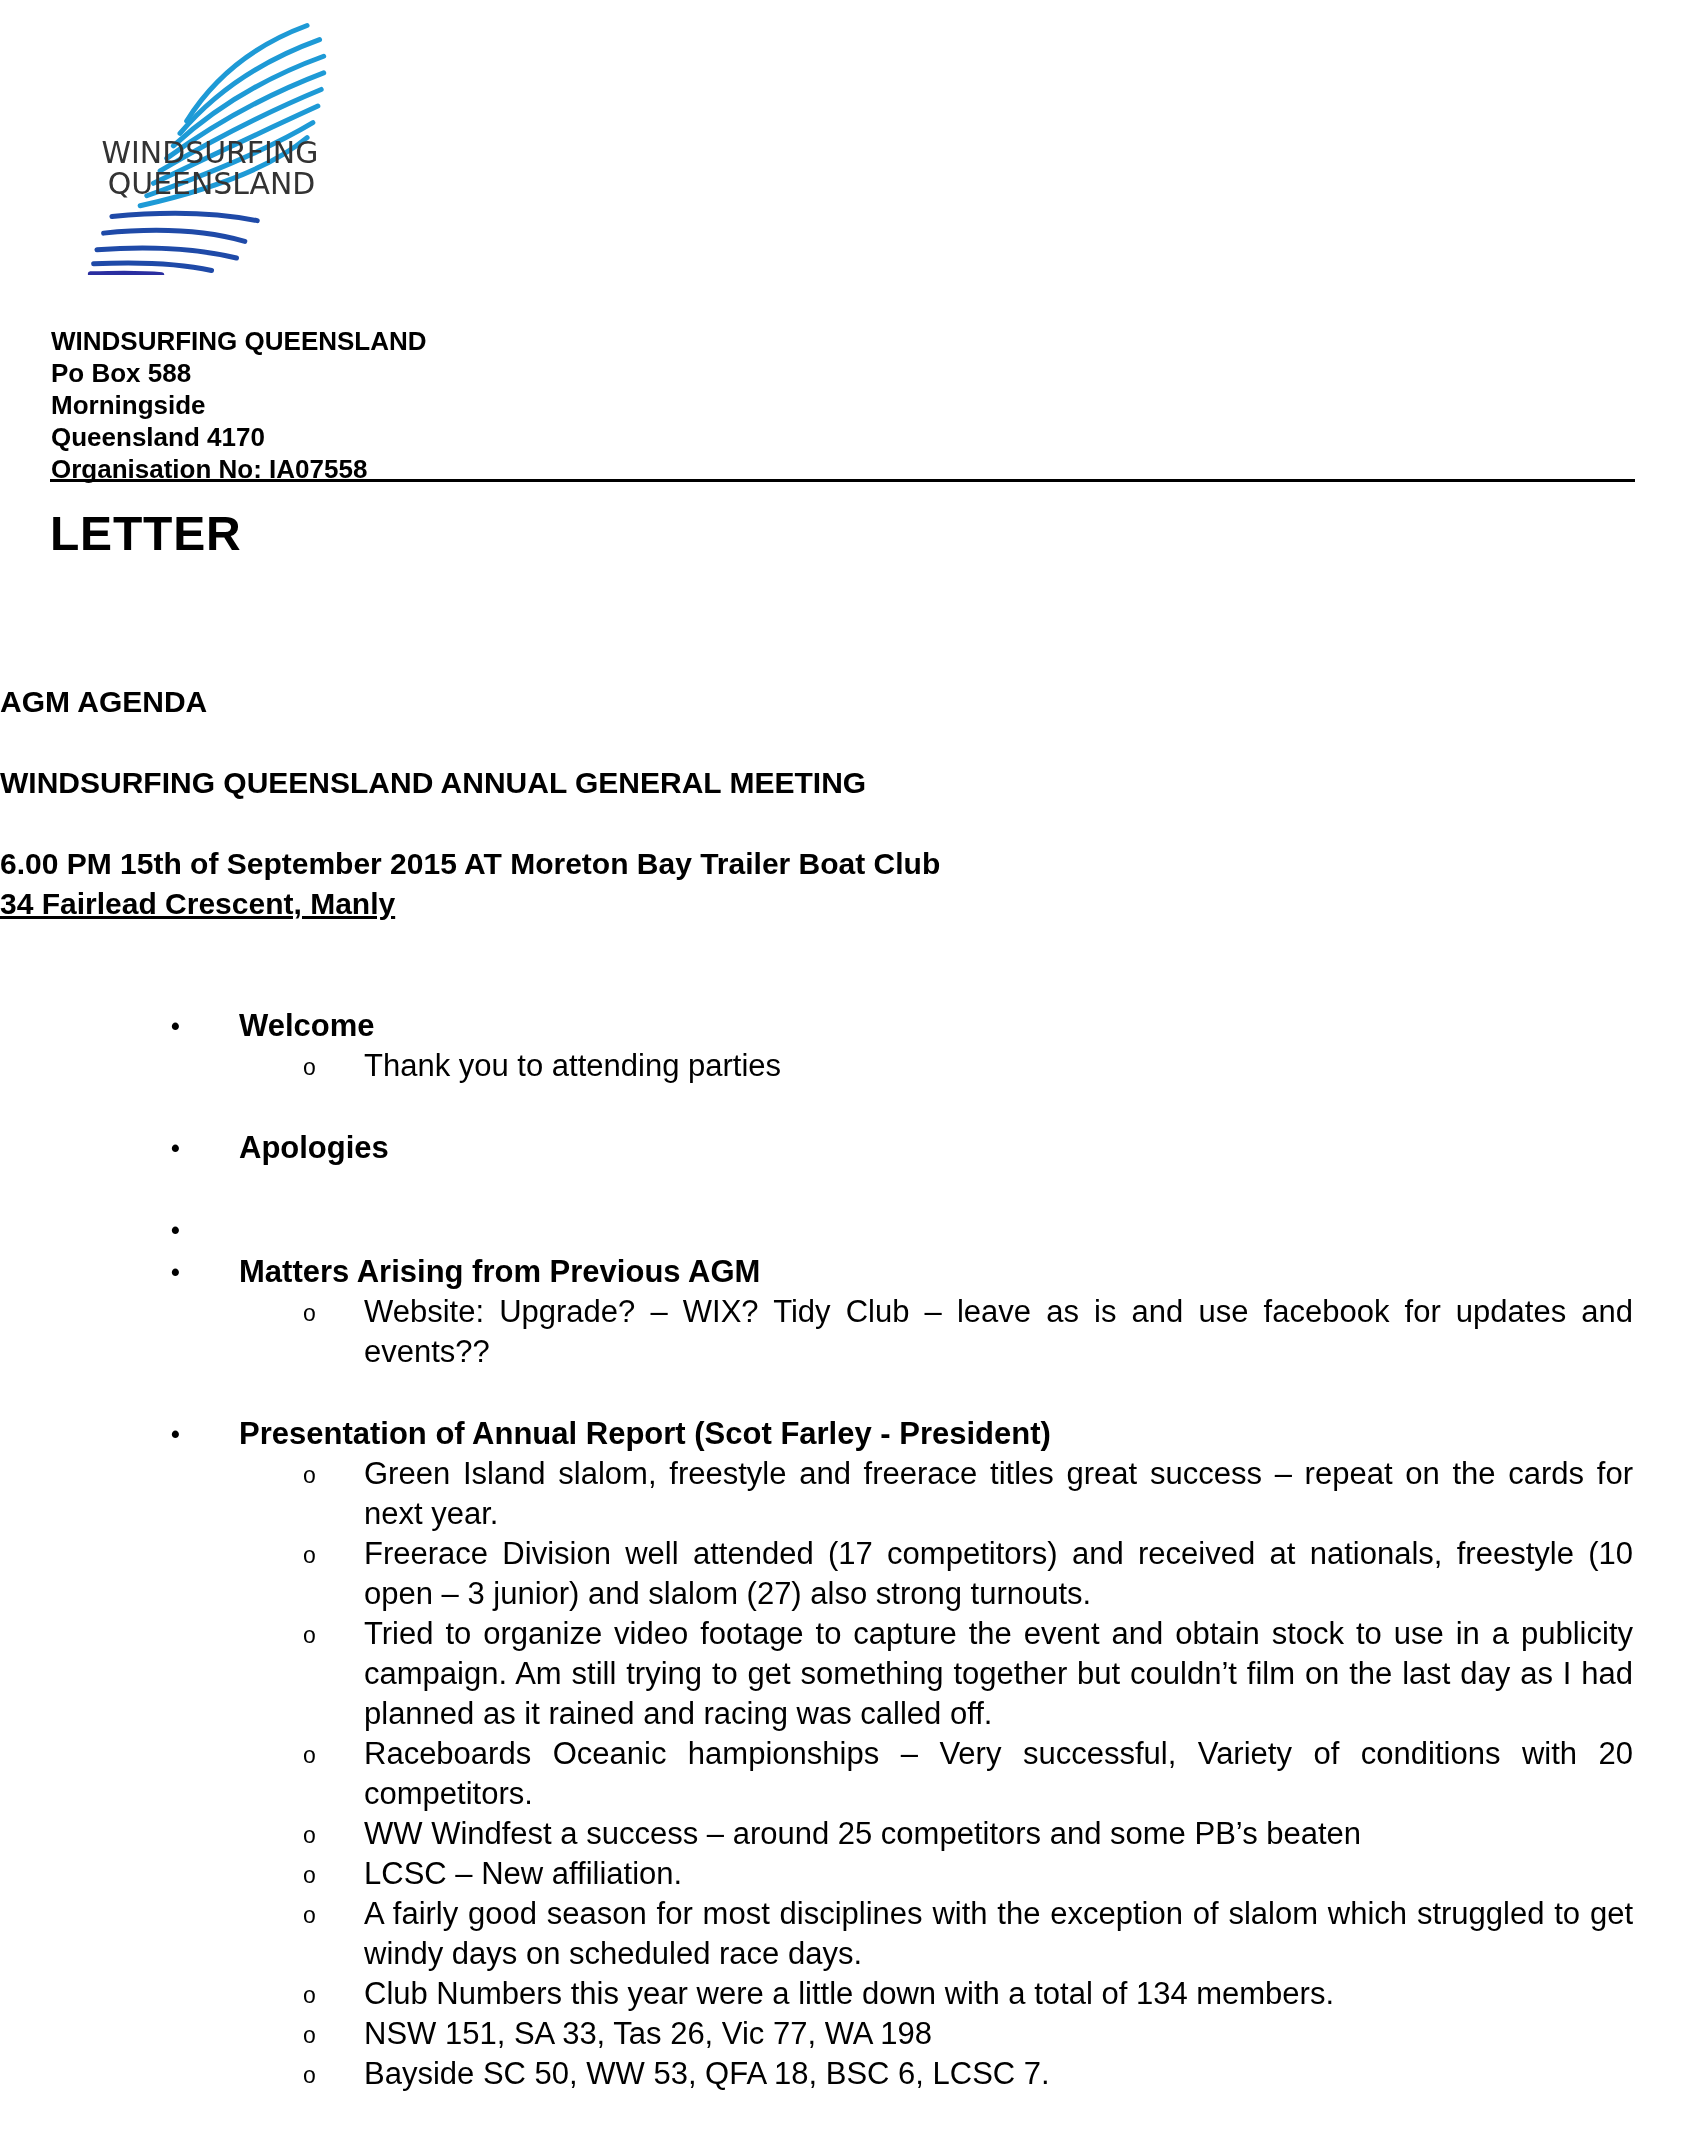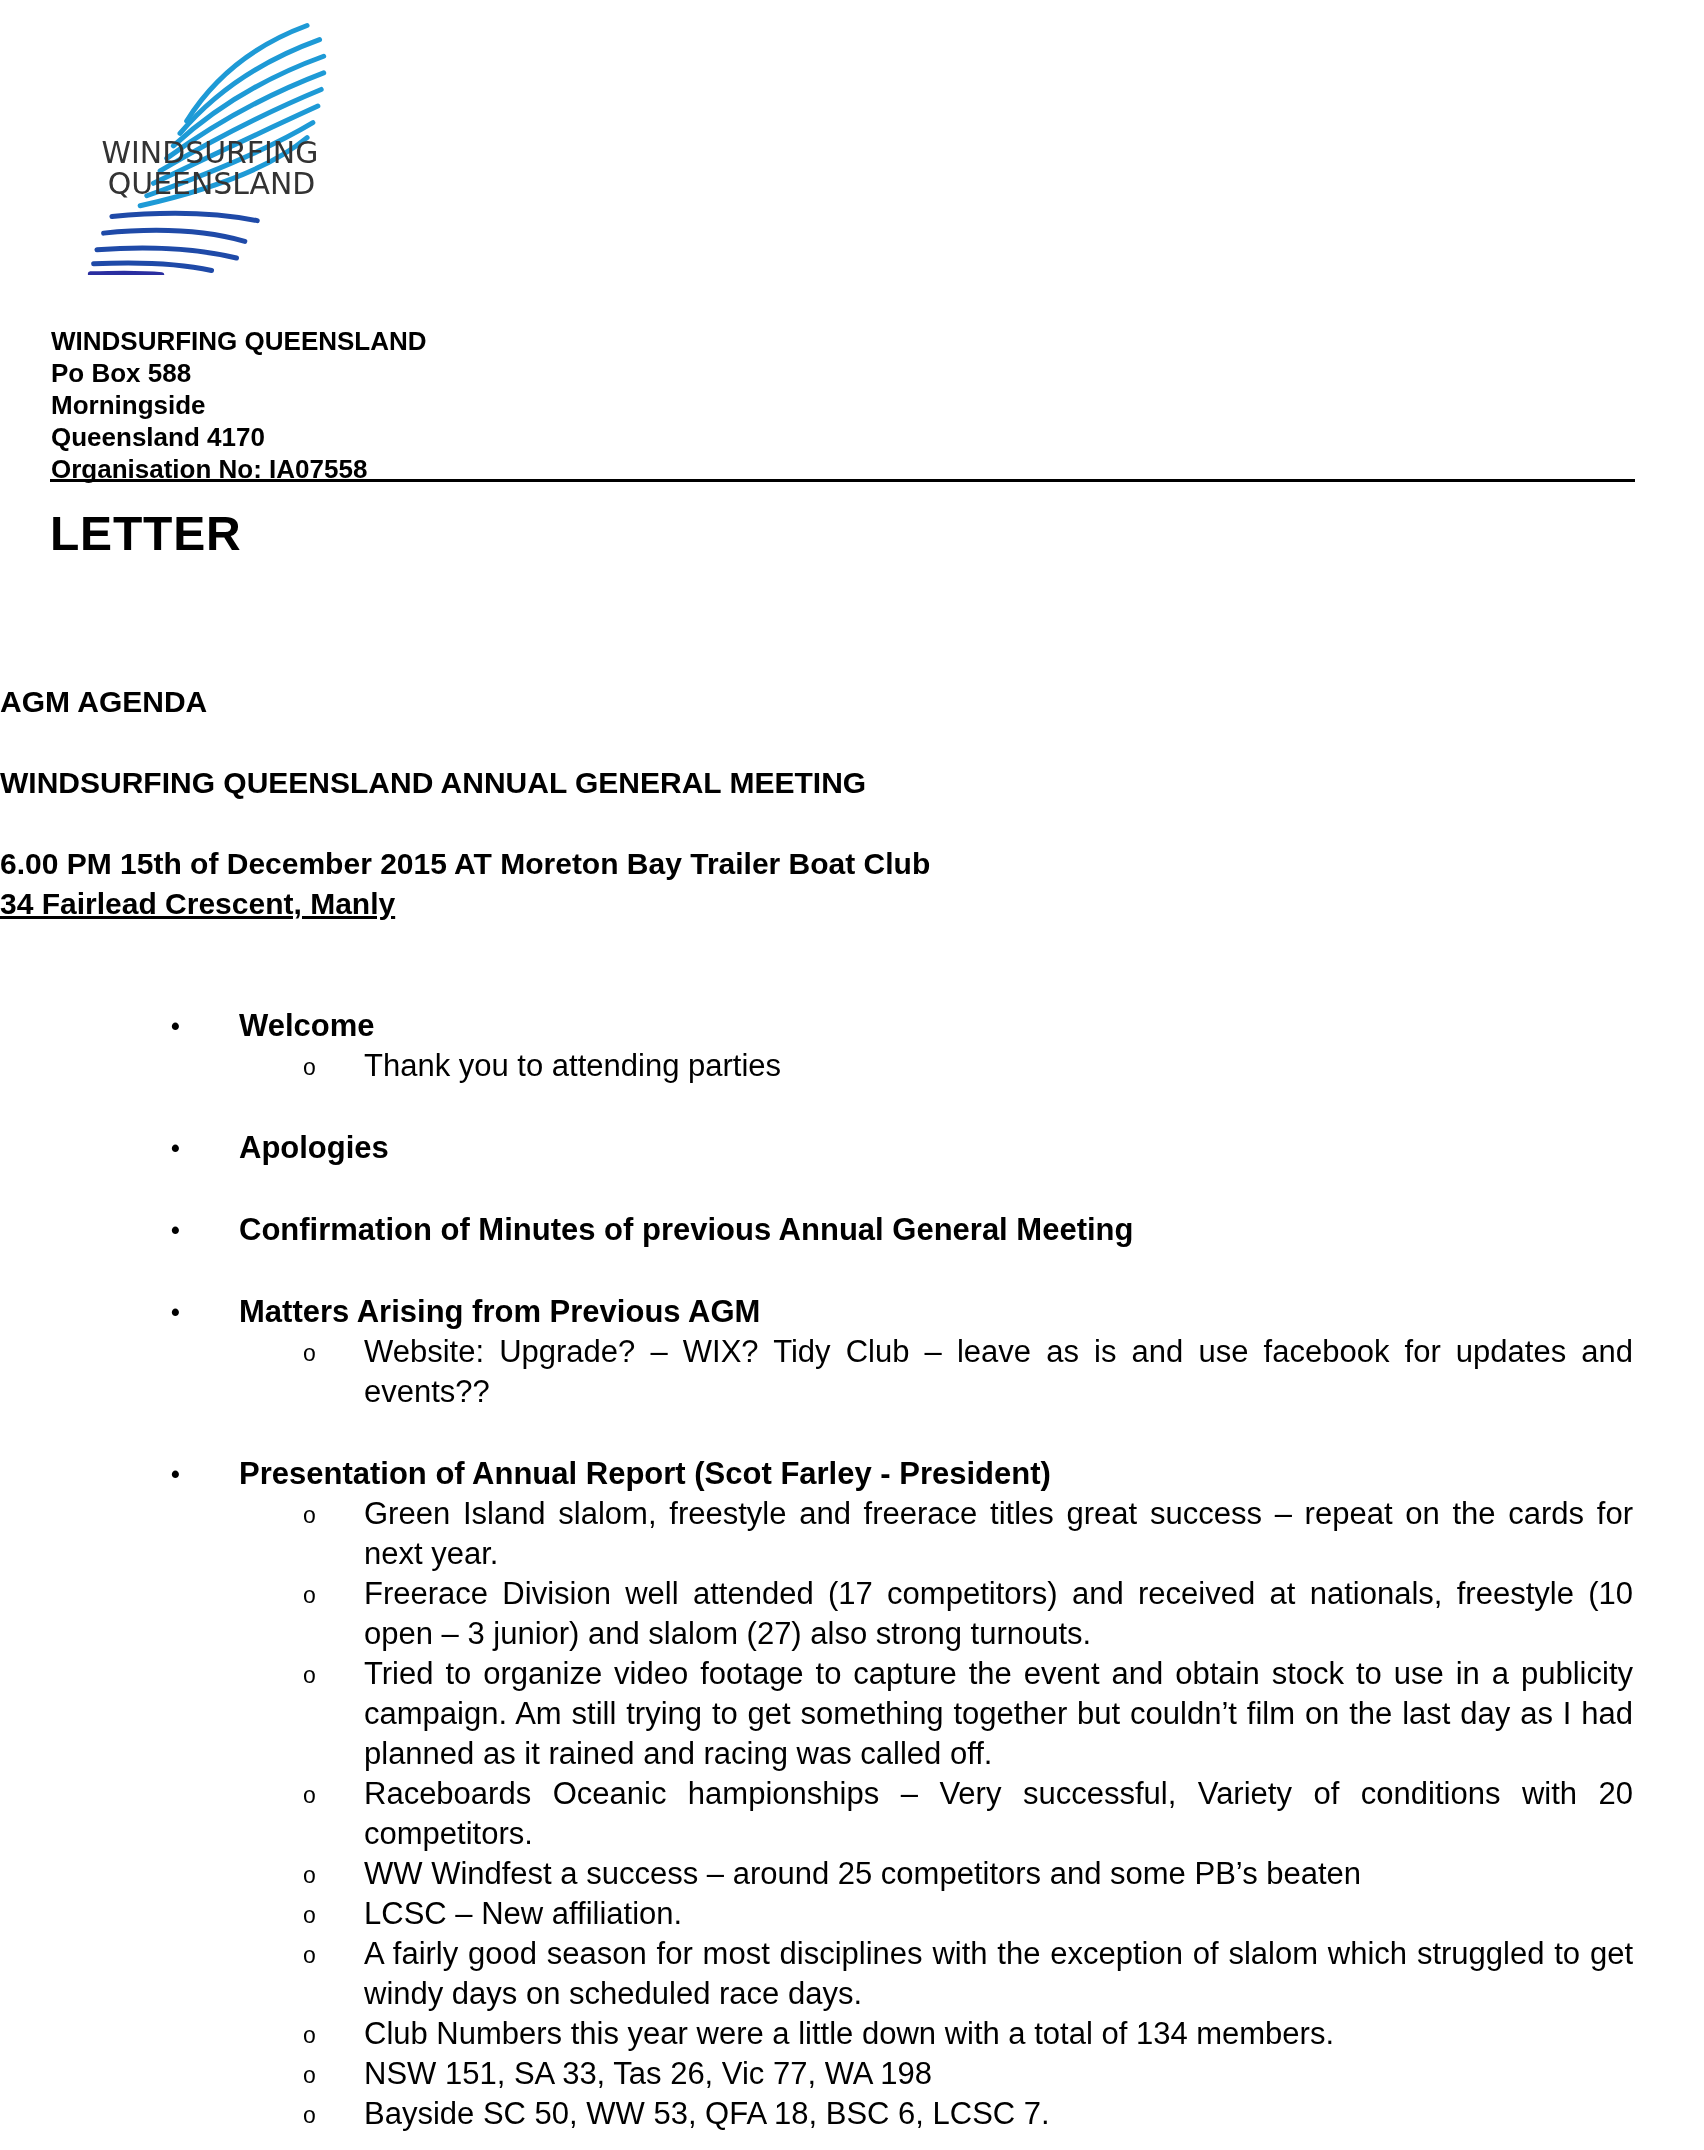--- a/index.html
+++ b/index.html
@@ -61,21 +61,21 @@
   <div>Po Box 588</div>
   <div>Morningside</div>
   <div>Queensland 4170</div>
   <div>Organisation No: IA07558</div>
 </div>
 <div class="rule"></div>
 <div class="doc-type">LETTER</div>
 
 <div class="center-block agenda-title">AGM AGENDA</div>
 <div class="center-block meeting-title">WINDSURFING QUEENSLAND ANNUAL GENERAL MEETING</div>
-<div class="center-block meeting-time">6.00 PM 15th of December 2015 AT Moreton Bay Trailer Boat Club</div>
+<div class="center-block meeting-time">6.00 PM 15th of September 2015 AT Moreton Bay Trailer Boat Club</div>
 <div class="center-block meeting-address">34 Fairlead Crescent, Manly</div>
 
 <div class="agenda">
 
   <div class="item">
     <div class="item-head">
       <span class="bullet">•</span>
       <span>Welcome</span>
     </div>
     <div class="sub last-line-left">
@@ -89,21 +89,20 @@
     <div class="item-head">
       <span class="bullet">•</span>
       <span>Apologies</span>
     </div>
   </div>
   <div class="gap"></div>
 
   <div class="item">
     <div class="item-head">
       <span class="bullet">•</span>
-      <span>Confirmation of Minutes of previous Annual General Meeting</span>
     </div>
   </div>
   <div class="gap"></div>
 
   <div class="item">
     <div class="item-head">
       <span class="bullet">•</span>
       <span>Matters Arising from Previous AGM</span>
     </div>
     <div class="sub last-line-left">

